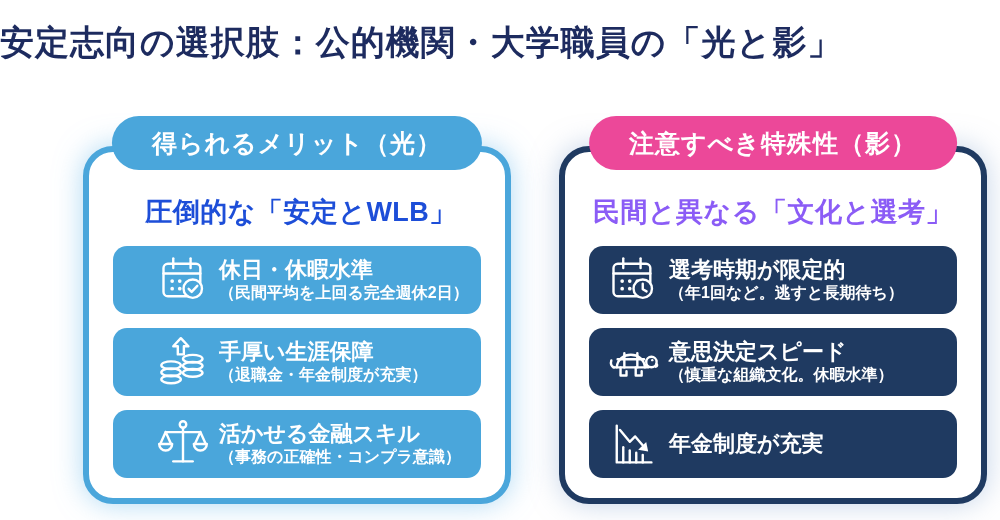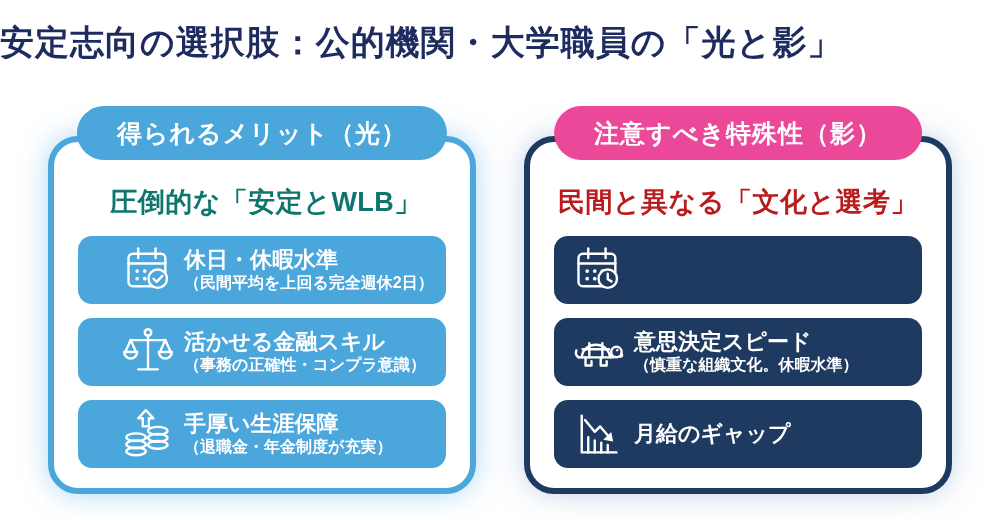--- a/index.html
+++ b/index.html
@@ -12,23 +12,23 @@
   .canvas{position:relative;width:1000px;height:520px;background:#ffffff;}
 
   .main-title{
     position:absolute;top:20px;left:0;right:0;
     text-align:left;
     font-size:34px;font-weight:bold;color:#1d2b5f;
     letter-spacing:1px;white-space:nowrap;
   }
 
   .panel{
-    position:absolute;top:136px;width:428px;height:358px;
+    position:absolute;top:146px;width:428px;height:358px;
     box-sizing:border-box;background:#ffffff;
-    border-radius:30px;border:6px solid;
+    border-radius:30px;border:6px solid;margin-left:35px;
   }
   .panel.left{
     left:48px;border-color:#4aa6db;
     box-shadow:0 0 28px rgba(110,185,235,.55);
   }
   .panel.right{
     left:524px;border-color:#1f3a61;
     box-shadow:0 0 28px rgba(140,170,210,.5);
   }
 
@@ -38,22 +38,22 @@
     color:#ffffff;font-size:25px;font-weight:bold;white-space:nowrap;
     letter-spacing:1px;
   }
   .panel.left  .badge{background:#4aa6db;}
   .panel.right .badge{background:#ec4899;}
 
   .panel-heading{
     margin-top:42px;text-align:center;
     font-size:27px;font-weight:bold;letter-spacing:.5px;white-space:nowrap;
   }
-  .panel.left  .panel-heading{color:#0f766e;padding-left:8px;}
-  .panel.right .panel-heading{color:#b91c1c;}
+  .panel.left  .panel-heading{color:#1d4ed8;padding-left:8px;}
+  .panel.right .panel-heading{color:#8b5cf6;}
 
   .items{
     display:flex;flex-direction:column;gap:14px;
     padding:16px 24px 0 24px;
   }
   .item{
     height:68px;border-radius:14px;
     display:flex;align-items:center;
     padding:0 10px;color:#ffffff;
   }
@@ -102,51 +102,51 @@
         </span>
         <span class="item-text">
           <span class="item-title">休日・休暇水準</span>
           <span class="item-sub">（民間平均を上回る完全週休2日）</span>
         </span>
       </div>
 
       <div class="item">
         <span class="item-icon">
           <svg viewBox="0 0 48 48" fill="none" stroke="#ffffff" stroke-width="2.4" stroke-linecap="round" stroke-linejoin="round">
+            <path d="M22 2 L29 9.5 H24.8 V17 H19.2 V9.5 H15 Z"></path>
+            <ellipse cx="33" cy="21" rx="9" ry="3.6"></ellipse>
+            <ellipse cx="33" cy="27.5" rx="9" ry="3.6"></ellipse>
+            <ellipse cx="33" cy="34" rx="9" ry="3.6"></ellipse>
+            <ellipse cx="13" cy="27" rx="9" ry="3.6"></ellipse>
+            <ellipse cx="13" cy="33.5" rx="9" ry="3.6"></ellipse>
+            <ellipse cx="13" cy="40" rx="9" ry="3.6"></ellipse>
+          </svg>
+        </span>
+        <span class="item-text">
+          <span class="item-title">手厚い生涯保障</span>
+          <span class="item-sub">（退職金・年金制度が充実）</span>
+        </span>
+      </div>
+
+      <div class="item">
+        <span class="item-icon">
+          <svg viewBox="0 0 48 48" fill="none" stroke="#ffffff" stroke-width="2.4" stroke-linecap="round" stroke-linejoin="round">
             <circle cx="24" cy="6" r="3"></circle>
             <line x1="24" y1="9" x2="24" y2="40"></line>
             <line x1="15" y1="40" x2="33" y2="40"></line>
             <line x1="8" y1="13" x2="40" y2="13"></line>
             <path d="M8 13 L3 24 M8 13 L13 24"></path>
             <path d="M2 24 a6 6 0 0 0 12 0 Z"></path>
             <path d="M40 13 L35 24 M40 13 L45 24"></path>
             <path d="M34 24 a6 6 0 0 0 12 0 Z"></path>
           </svg>
         </span>
         <span class="item-text">
           <span class="item-title">活かせる金融スキル</span>
           <span class="item-sub">（事務の正確性・コンプラ意識）</span>
-        </span>
-      </div>
-
-      <div class="item">
-        <span class="item-icon">
-          <svg viewBox="0 0 48 48" fill="none" stroke="#ffffff" stroke-width="2.4" stroke-linecap="round" stroke-linejoin="round">
-            <path d="M22 2 L29 9.5 H24.8 V17 H19.2 V9.5 H15 Z"></path>
-            <ellipse cx="33" cy="21" rx="9" ry="3.6"></ellipse>
-            <ellipse cx="33" cy="27.5" rx="9" ry="3.6"></ellipse>
-            <ellipse cx="33" cy="34" rx="9" ry="3.6"></ellipse>
-            <ellipse cx="13" cy="27" rx="9" ry="3.6"></ellipse>
-            <ellipse cx="13" cy="33.5" rx="9" ry="3.6"></ellipse>
-            <ellipse cx="13" cy="40" rx="9" ry="3.6"></ellipse>
-          </svg>
-        </span>
-        <span class="item-text">
-          <span class="item-title">手厚い生涯保障</span>
-          <span class="item-sub">（退職金・年金制度が充実）</span>
         </span>
       </div>
 
     </div>
   </div>
 
   <div class="panel right">
     <div class="badge">注意すべき特殊性（影）</div>
     <div class="panel-heading">民間と異なる「文化と選考」</div>
 
@@ -161,20 +161,24 @@
             <line x1="6" y1="18" x2="40" y2="18"></line>
             <circle cx="14" cy="25" r="1.7" fill="#ffffff" stroke="none"></circle>
             <circle cx="21" cy="25" r="1.7" fill="#ffffff" stroke="none"></circle>
             <circle cx="28" cy="25" r="1.7" fill="#ffffff" stroke="none"></circle>
             <circle cx="14" cy="32" r="1.7" fill="#ffffff" stroke="none"></circle>
             <circle cx="21" cy="32" r="1.7" fill="#ffffff" stroke="none"></circle>
             <circle cx="33" cy="32" r="8.5" fill="#1f3a61"></circle>
             <path d="M33 27.5 V32.5 L36.5 34.5"></path>
           </svg>
         </span>
+        <span class="item-text">
+          <span class="item-title">選考時期が限定的</span>
+          <span class="item-sub">（年1回など。逃すと長期待ち）</span>
+        </span>
       </div>
 
       <div class="item">
         <span class="item-icon">
           <svg viewBox="0 0 48 48" fill="none" stroke="#ffffff" stroke-width="2.4" stroke-linecap="round" stroke-linejoin="round">
             <path d="M9 29 C10 13.5 34 13.5 35 29"></path>
             <path d="M6 29 H38"></path>
             <path d="M16 15.8 V29 M28 15.8 V29 M9.8 21.5 H34.2"></path>
             <path d="M35 26.5 L37.2 27.8"></path>
             <circle cx="41" cy="24" r="4.8"></circle>
@@ -197,20 +201,20 @@
             <path d="M9 7 V41 H41"></path>
             <line x1="15" y1="27" x2="15" y2="41"></line>
             <line x1="21" y1="30" x2="21" y2="41"></line>
             <line x1="27" y1="32" x2="27" y2="41"></line>
             <line x1="33" y1="34" x2="33" y2="41"></line>
             <path d="M12 11 L21 22 L26 17 L34.5 27"></path>
             <path d="M38 31 L28.8 29.4 L36.2 22.2 Z" fill="#ffffff" stroke="none"></path>
           </svg>
         </span>
         <span class="item-text">
-          <span class="item-title">月給のギャップ</span>
+          <span class="item-title">年金制度が充実</span>
         </span>
       </div>
 
     </div>
   </div>
 
 </div>
 
 </body></html>

